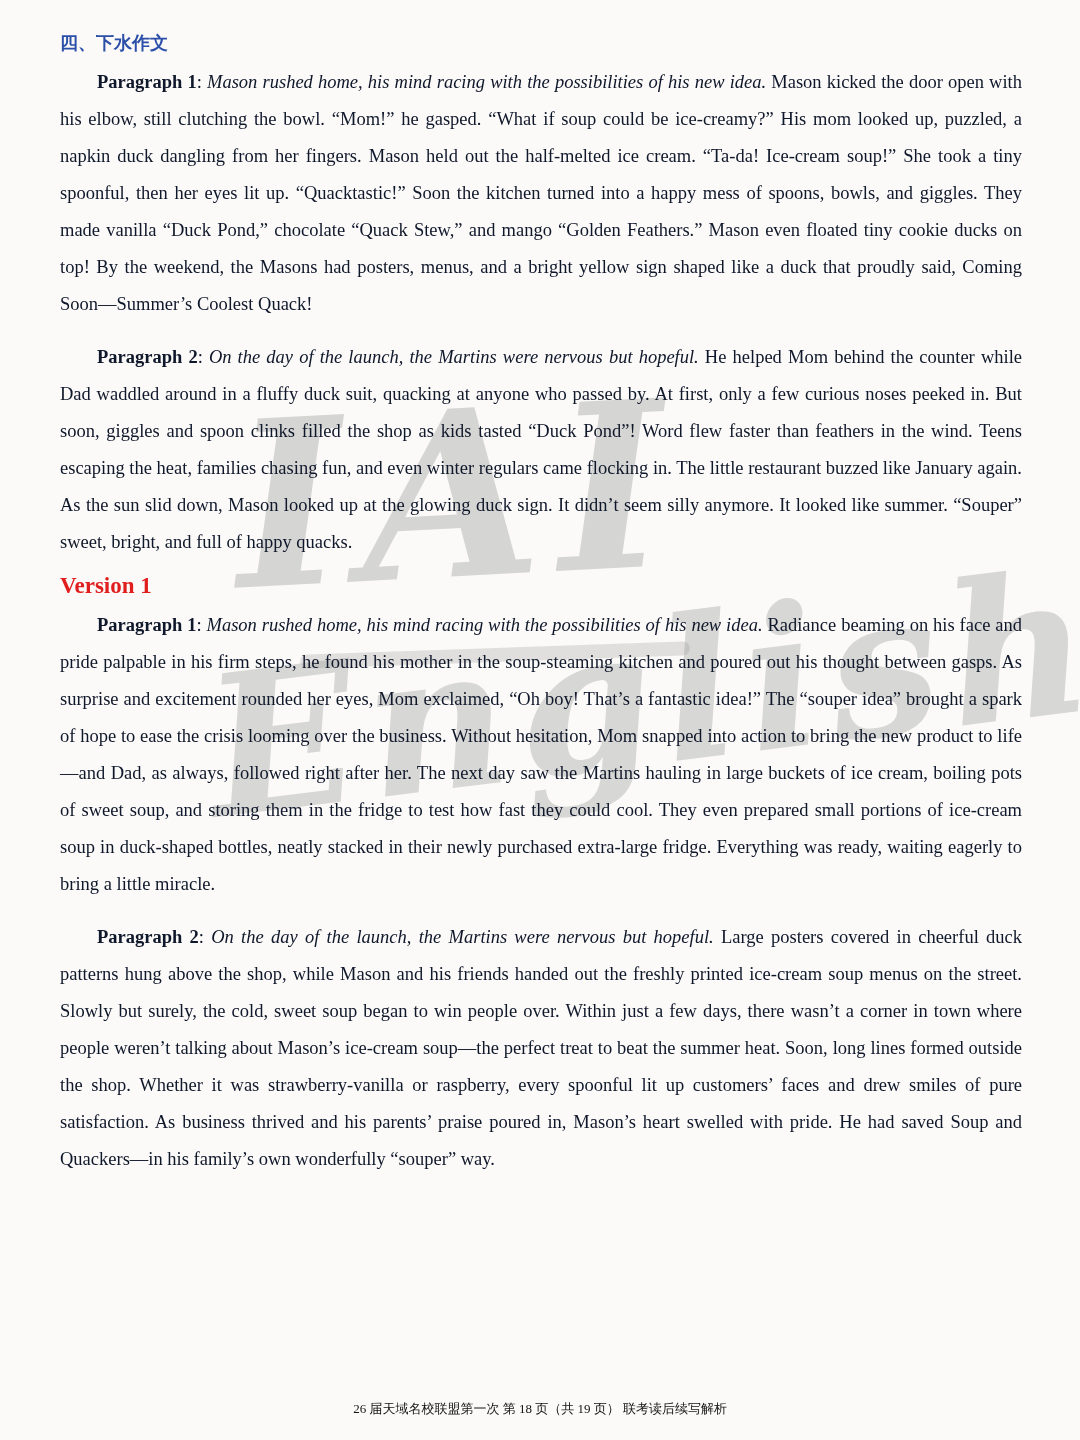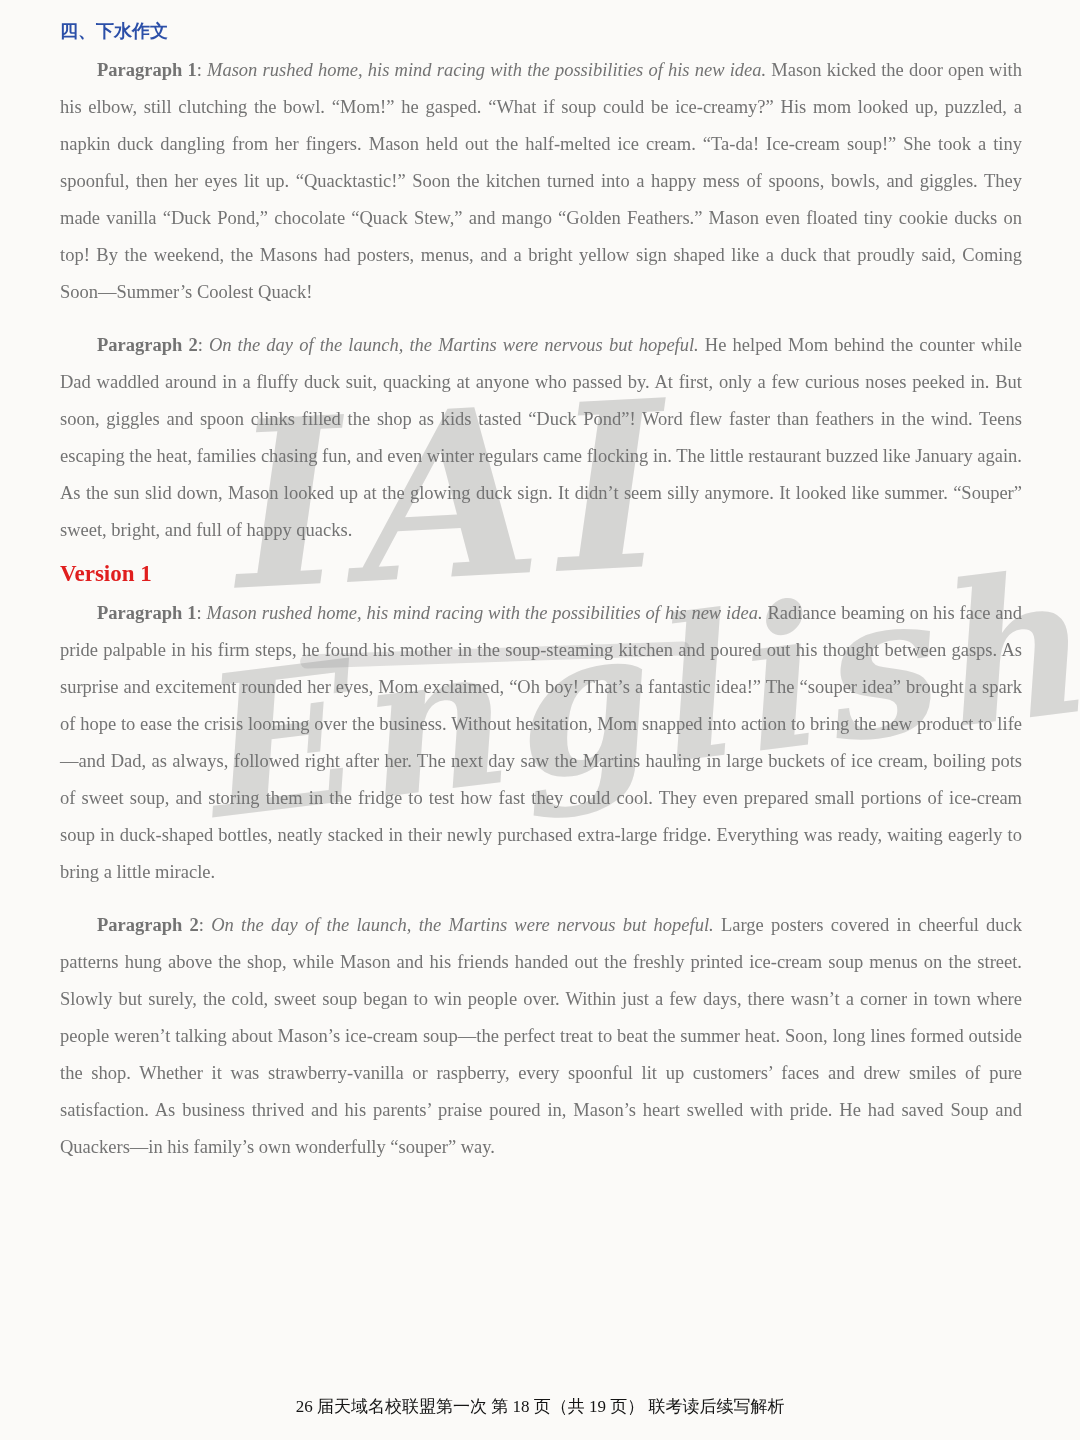--- a/index.html
+++ b/index.html
@@ -50,21 +50,21 @@
     font-size: 195px;
     letter-spacing: 10px;
     color: #8f8f8f;
     opacity: 0.32;
     transform: rotate(-7deg);
     white-space: nowrap;
   }
   
   .content {
     position: absolute;
-    left: 60px; right: 58px; top: 16px;
+    left: 60px; right: 58px; top: 28px;
   }
   .sec-heading {
     margin: 0;
     font-family: "Liberation Sans", "DejaVu Sans", sans-serif;
     font-size: 18px;
     line-height: 30px;
     font-weight: 700;
     color: #2b4fa8;
   }
   .sec-heading.second { margin-top: 46px; }
@@ -73,34 +73,34 @@
     font-size: 23px;
     line-height: 30px;
     font-weight: 700;
     color: #e01e1e;
   }
   .para {
     margin: 0;
     padding: 0;
     font-size: 18.5px;
     line-height: 37px;
-    color: #737373;
+    color: #0f172a;
     text-align: justify;
     text-indent: 37px;
     margin-top: 6px;
   }
   .para.tight { margin-top: 16px; }
   .plabel { font-weight: 700; }
   .plead { font-style: italic; }
   
   .footer {
     position: absolute;
     left: 0; right: 0; bottom: 22px;
     text-align: center;
-    font-size: 17px;
+    font-size: 13px;
     color: #141414;
     font-family: "Liberation Serif", "DejaVu Serif", serif;
   }
 </style>
 </head>
 <body>
 
 <div class="page">
 
   <div class="watermark">

